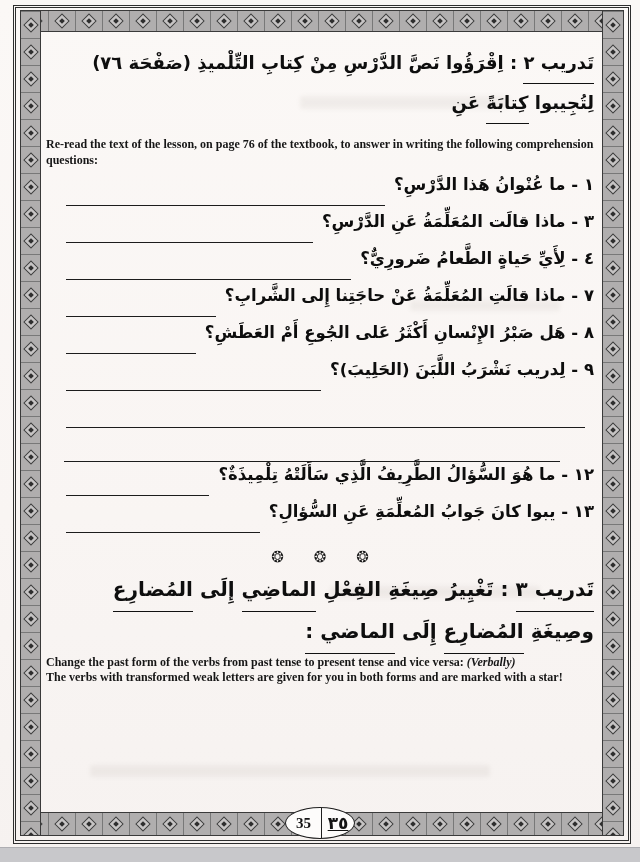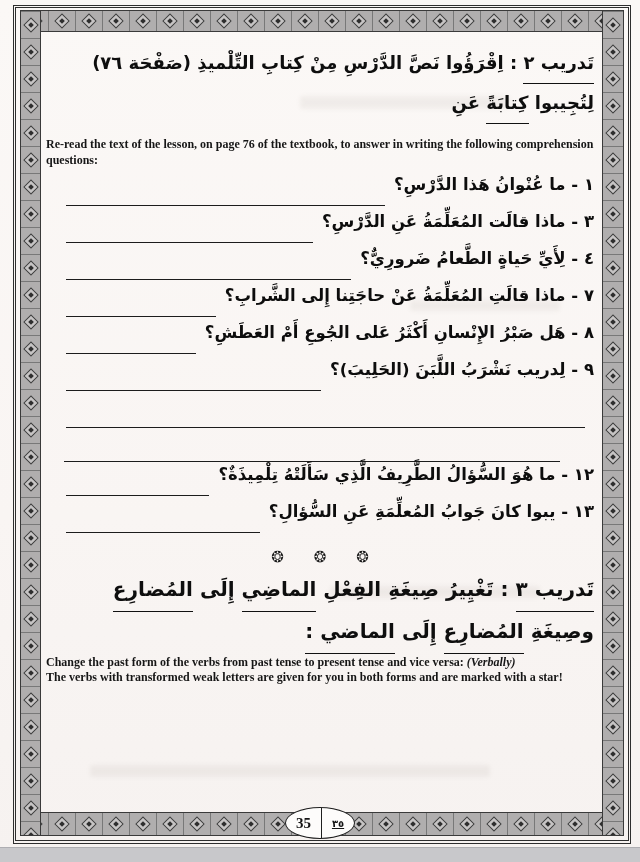--- a/index.html
+++ b/index.html
@@ -46,21 +46,21 @@
   .ar-title.ex3{font-size:20px;line-height:42px;margin-top:2px;}
   .en3{margin-top:3px;}
   .en3 .verbally{font-style:italic;}
   .en3 .block{display:block;}
   
   .page-badge{position:absolute;left:50%;bottom:23px;transform:translateX(-50%);
       width:68px;height:30px;background:#fdfcfb;border:1.6px solid #1f1f1f;border-radius:50%;
       display:flex;align-items:stretch;z-index:5;font-weight:bold;}
   .pn-latin{flex:1.1;display:flex;align-items:center;justify-content:center;
       font-family:"Liberation Serif",serif;font-size:15px;border-right:1.4px solid #1f1f1f;}
-  .pn-arabic{flex:1;display:flex;align-items:center;justify-content:center;font-size:10px;text-decoration:underline;}
+  .pn-arabic{flex:1;display:flex;align-items:center;justify-content:center;font-size:17px;text-decoration:underline;}
   .scan-edge{position:absolute;left:0;right:0;bottom:0;height:14px;background:#c8c8cb;
       border-top:1px solid #aeaeb2;}
 </style>
 </head>
 <body>
 
 <div class="scan">
 
   <div class="rule rule-outer"></div>
   <div class="rule rule-inner"></div>

